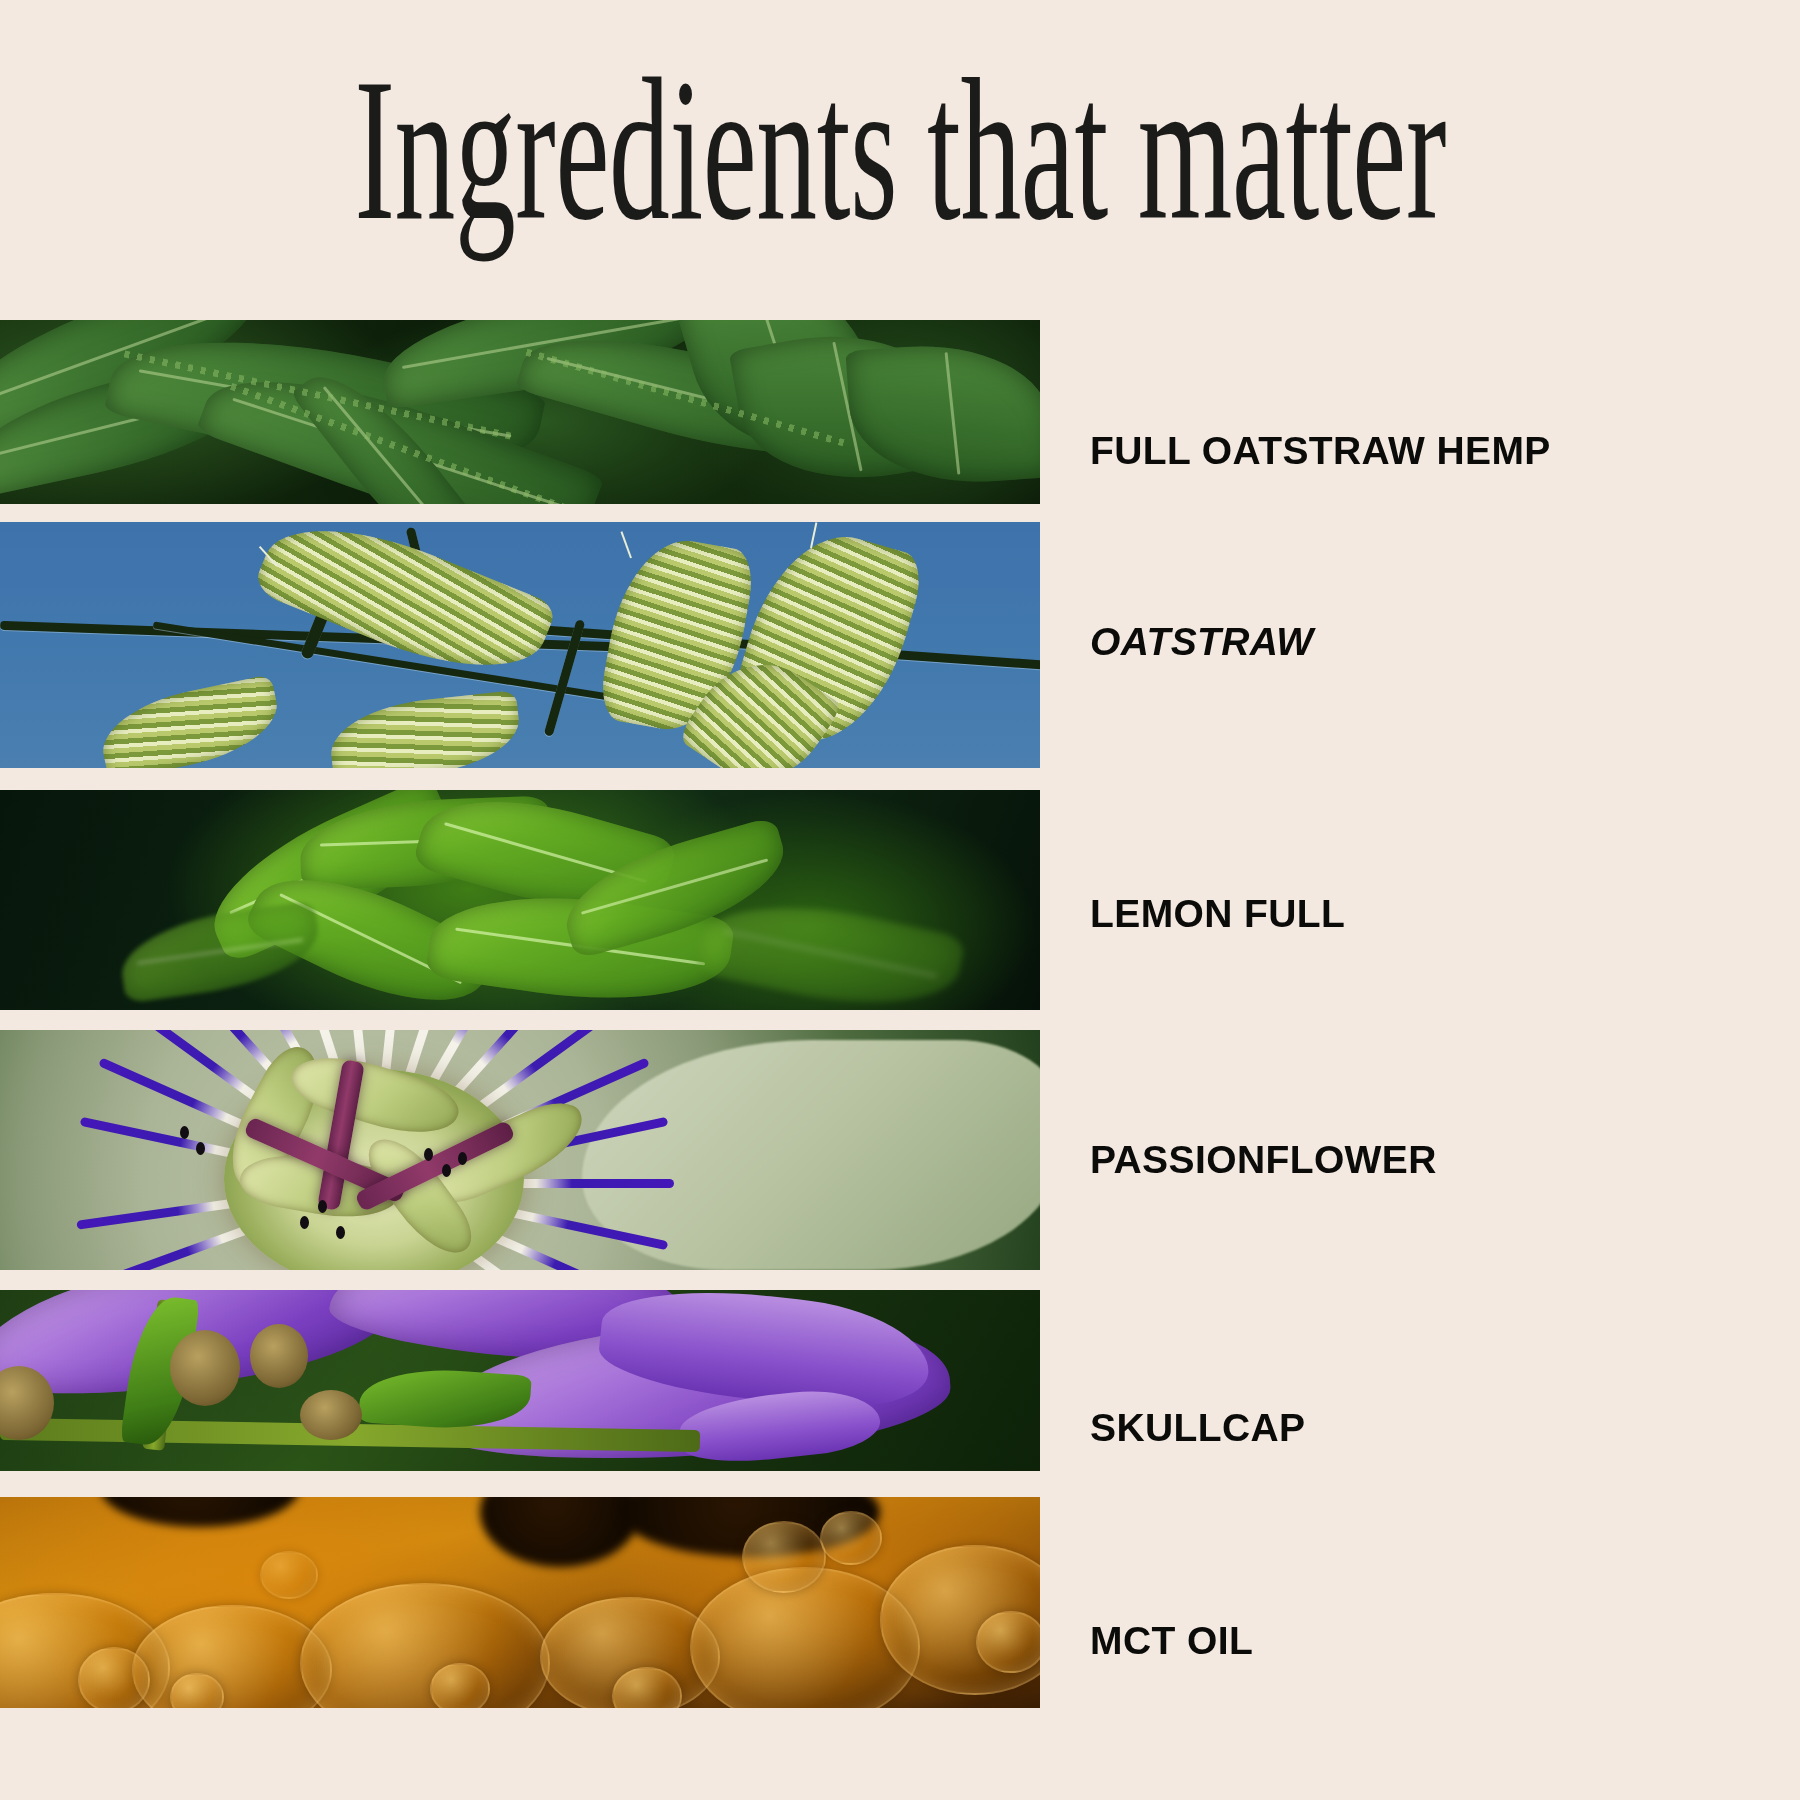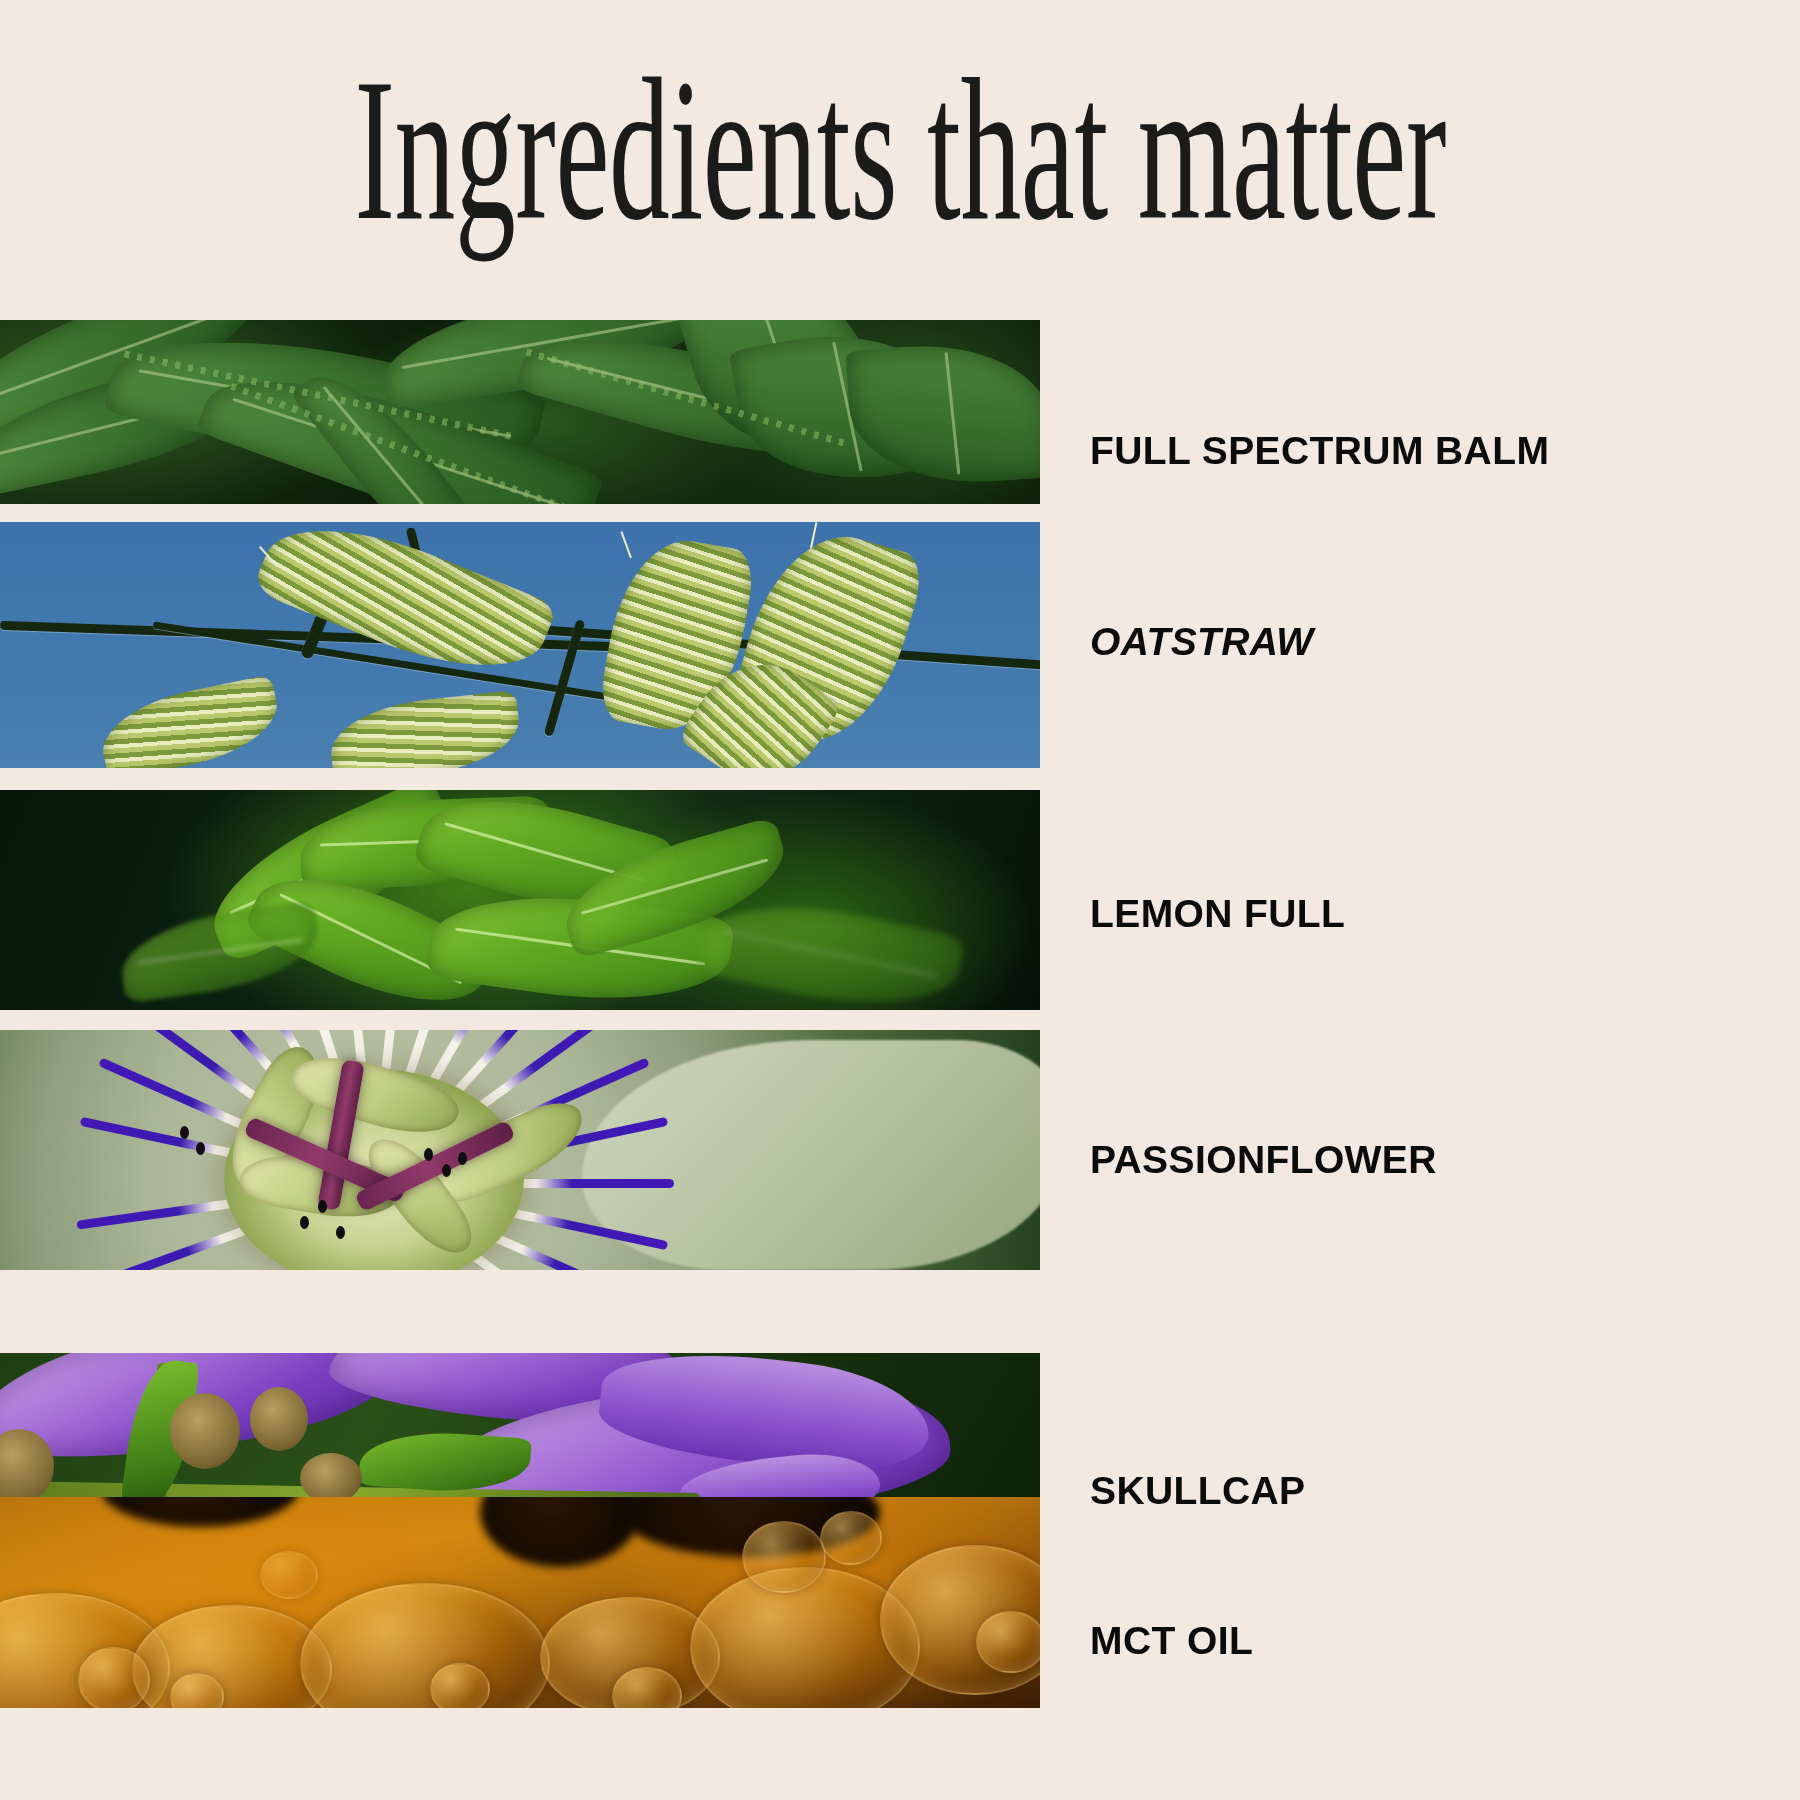--- a/index.html
+++ b/index.html
@@ -200,21 +200,21 @@
         <div class="leaflet" style="left:520px;  top:34px;  width:360px; height:86px;  transform:rotate(16deg);"></div>
         <div class="leaflet" style="left:690px;  top:-40px; width:180px; height:170px; transform:rotate(74deg);"></div>
         <div class="leaflet" style="left:770px;  top:-18px; width:150px; height:210px; transform:rotate(80deg);"></div>
         <div class="leaflet" style="left:880px;  top:-6px;  width:140px; height:200px; transform:rotate(86deg);"></div>
         <div class="leaflet" style="left:270px;  top:116px; width:250px; height:70px;  transform:rotate(52deg);"></div>
         <div class="serr" style="left:120px; top:72px; width:400px; transform:rotate(12deg);"></div>
         <div class="serr" style="left:220px; top:126px; width:370px; transform:rotate(20deg);"></div>
         <div class="serr" style="left:520px; top:74px; width:330px; transform:rotate(16deg);"></div>
       </div>
     </div>
-    <div class="label" style="top:111px;">FULL SPECTRUM BALM</div>
+    <div class="label" style="top:111px;">FULL OATSTRAW HEMP</div>
   </div>
 
   <div class="row" style="top:522px; height:246px;font-style:italic;">
     <div class="band">
       <div class="art oat">
         <div class="stem" style="left:0;   top:110px; width:640px; height:9px;  transform:rotate(2deg);"></div>
         <div class="stem" style="left:430px; top:118px; width:640px; height:9px; transform:rotate(4deg);"></div>
         <div class="stem" style="left:150px; top:140px; width:520px; height:7px; transform:rotate(9deg);"></div>
         <div class="stem" style="left:320px; top:30px;  width:12px;  height:110px; transform:rotate(22deg); border-radius:6px;"></div>
         <div class="stem" style="left:420px; top:4px;   width:9px;   height:120px; transform:rotate(-14deg); border-radius:6px;"></div>
@@ -299,21 +299,21 @@
         <div class="speck" style="left:424px; top:118px;"></div>
         <div class="speck" style="left:442px; top:134px;"></div>
         <div class="speck" style="left:458px; top:122px;"></div>
         <div class="speck" style="left:180px; top:96px;"></div>
         <div class="speck" style="left:196px; top:112px;"></div>
       </div>
     </div>
     <div class="label" style="top:110px;">PASSIONFLOWER</div>
   </div>
 
-  <div class="row" style="top:1353px; height:181px;padding-left:7px;">
+  <div class="row" style="top:1290px; height:181px;padding-left:7px;">
     <div class="band">
       <div class="art sk">
         <div class="sk-flower" style="left:-30px; top:-24px; width:420px; height:120px; transform:rotate(-8deg);"></div>
         <div class="sk-flower" style="left:330px; top:-34px; width:360px; height:100px; transform:rotate(4deg);"></div>
         <div class="sk-flower" style="left:430px; top:36px;  width:520px; height:130px; transform:rotate(-4deg);"></div>
         <div class="sk-lip" style="left:600px; top:6px;   width:330px; height:104px; transform:rotate(6deg);"></div>
         <div class="sk-lip" style="left:680px; top:104px; width:200px; height:64px;  transform:rotate(-6deg);"></div>
         <div class="sk-stem" style="left:0;   top:134px; width:700px; height:22px; transform:rotate(1deg);"></div>
         <div class="sk-stem" style="left:150px; top:10px;  width:22px;  height:150px; transform:rotate(6deg);"></div>
         <div class="sk-leaf" style="left:130px; top:6px;   width:60px;  height:150px; transform:rotate(8deg);"></div>

